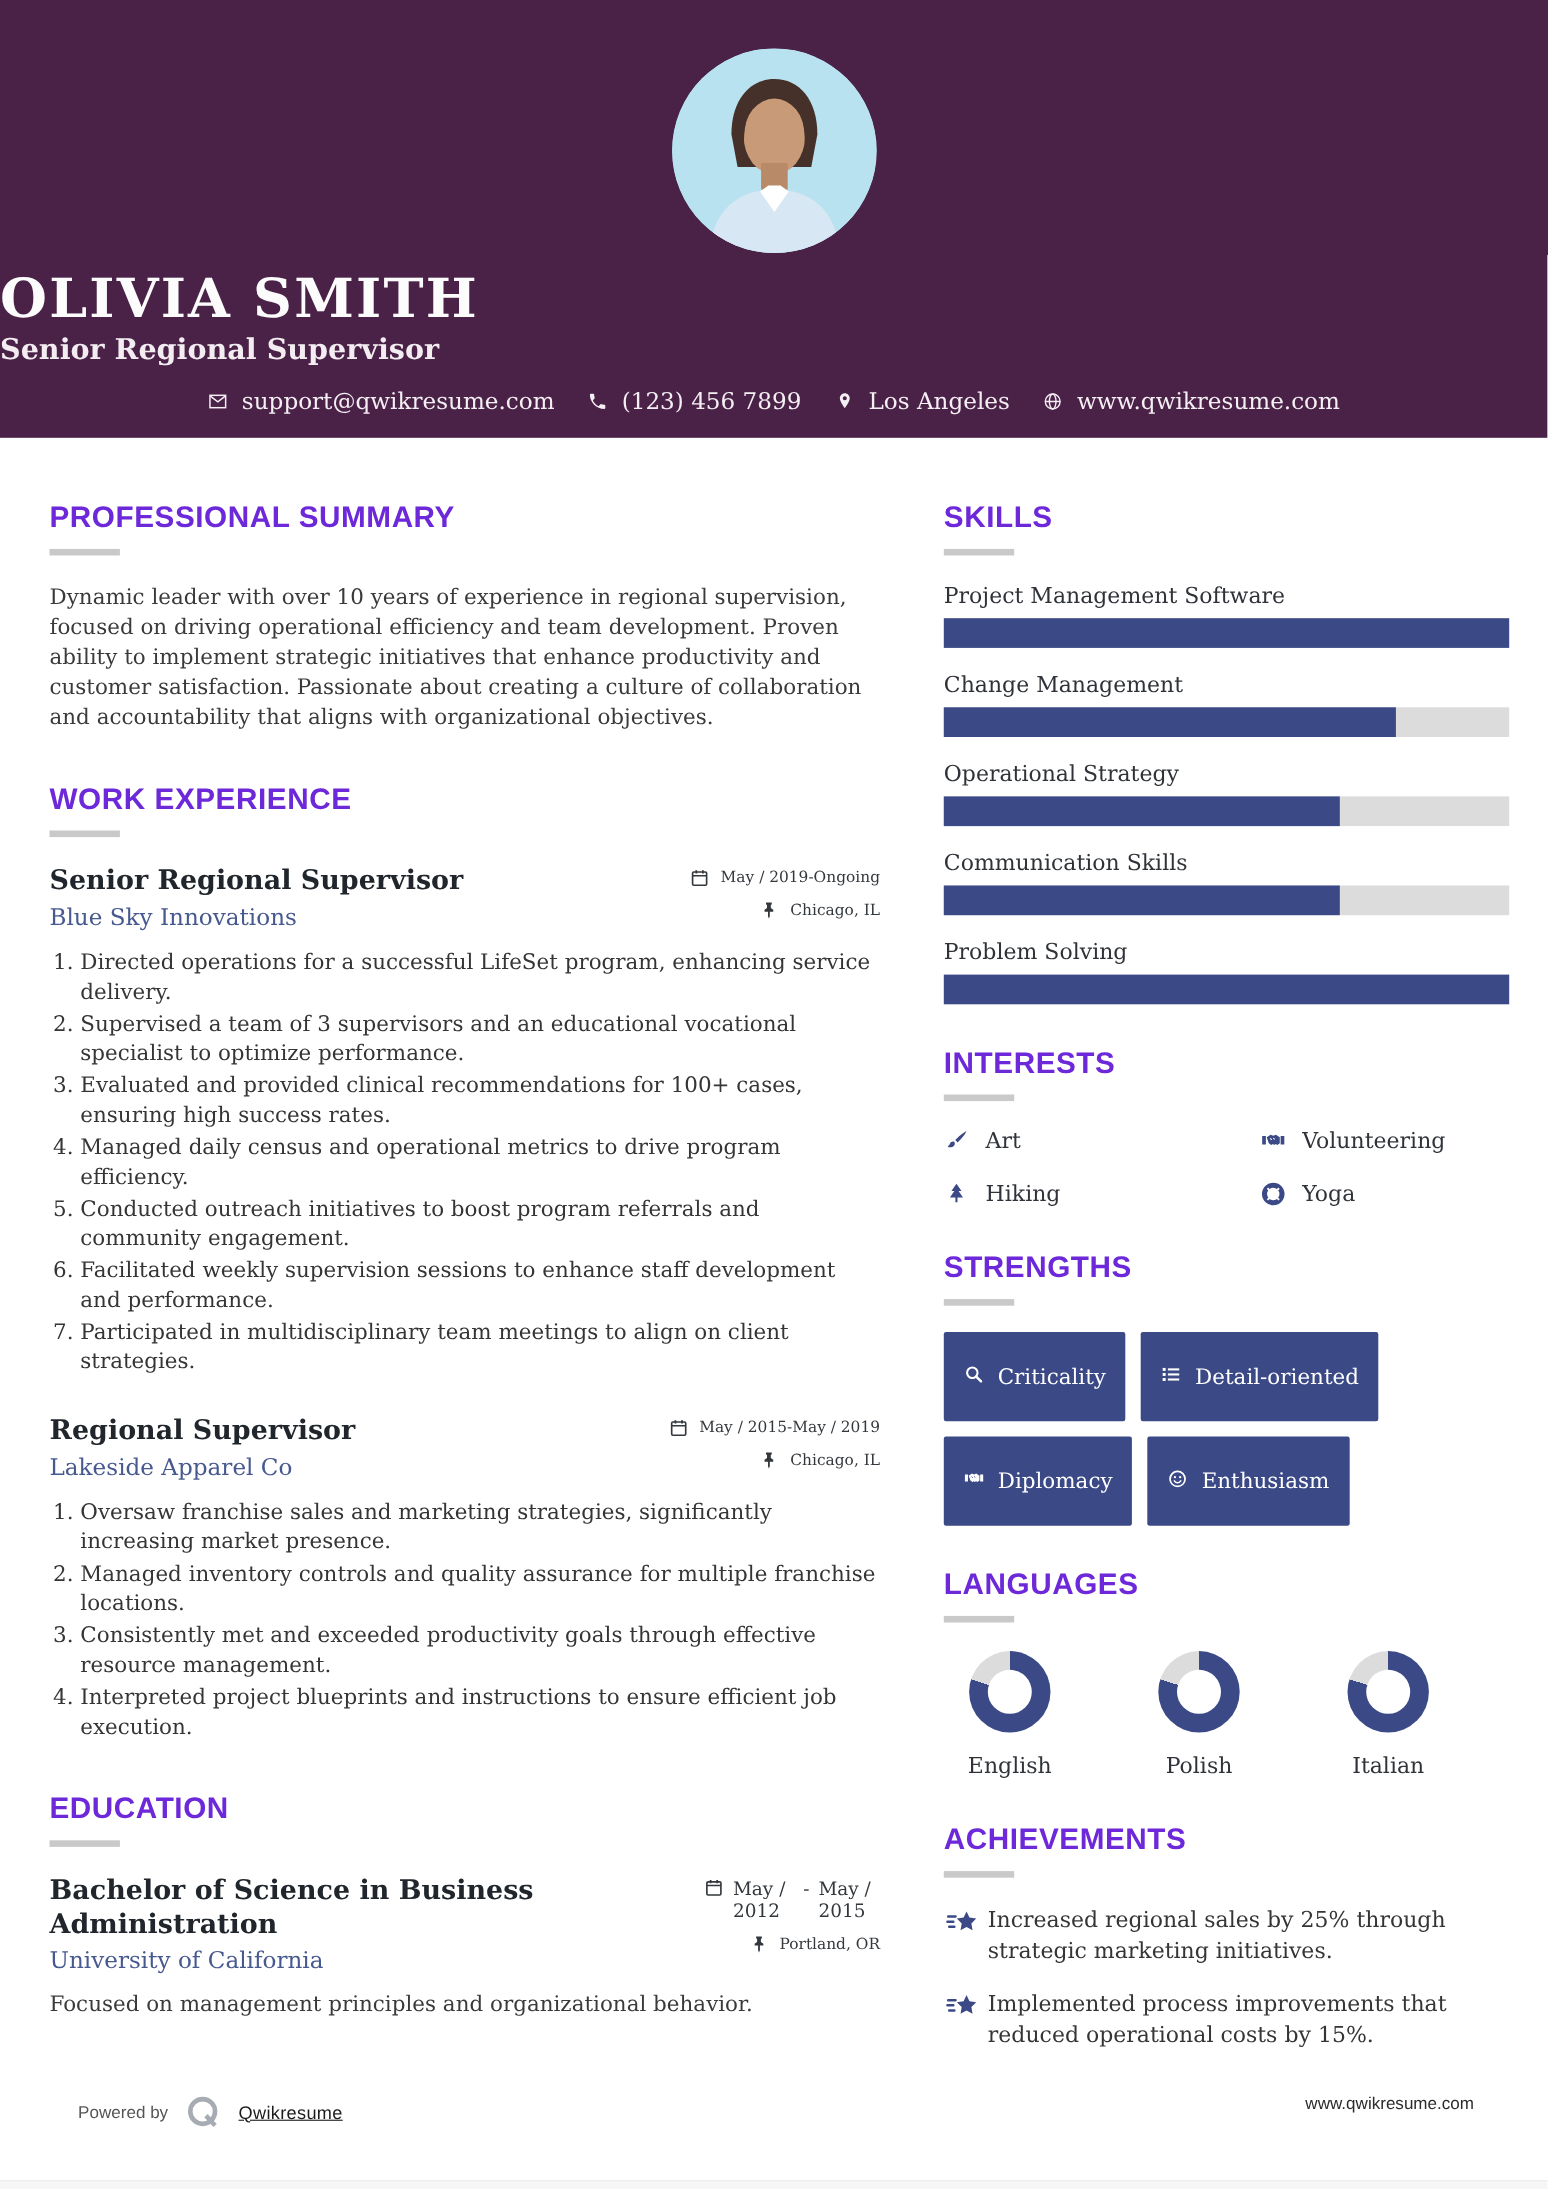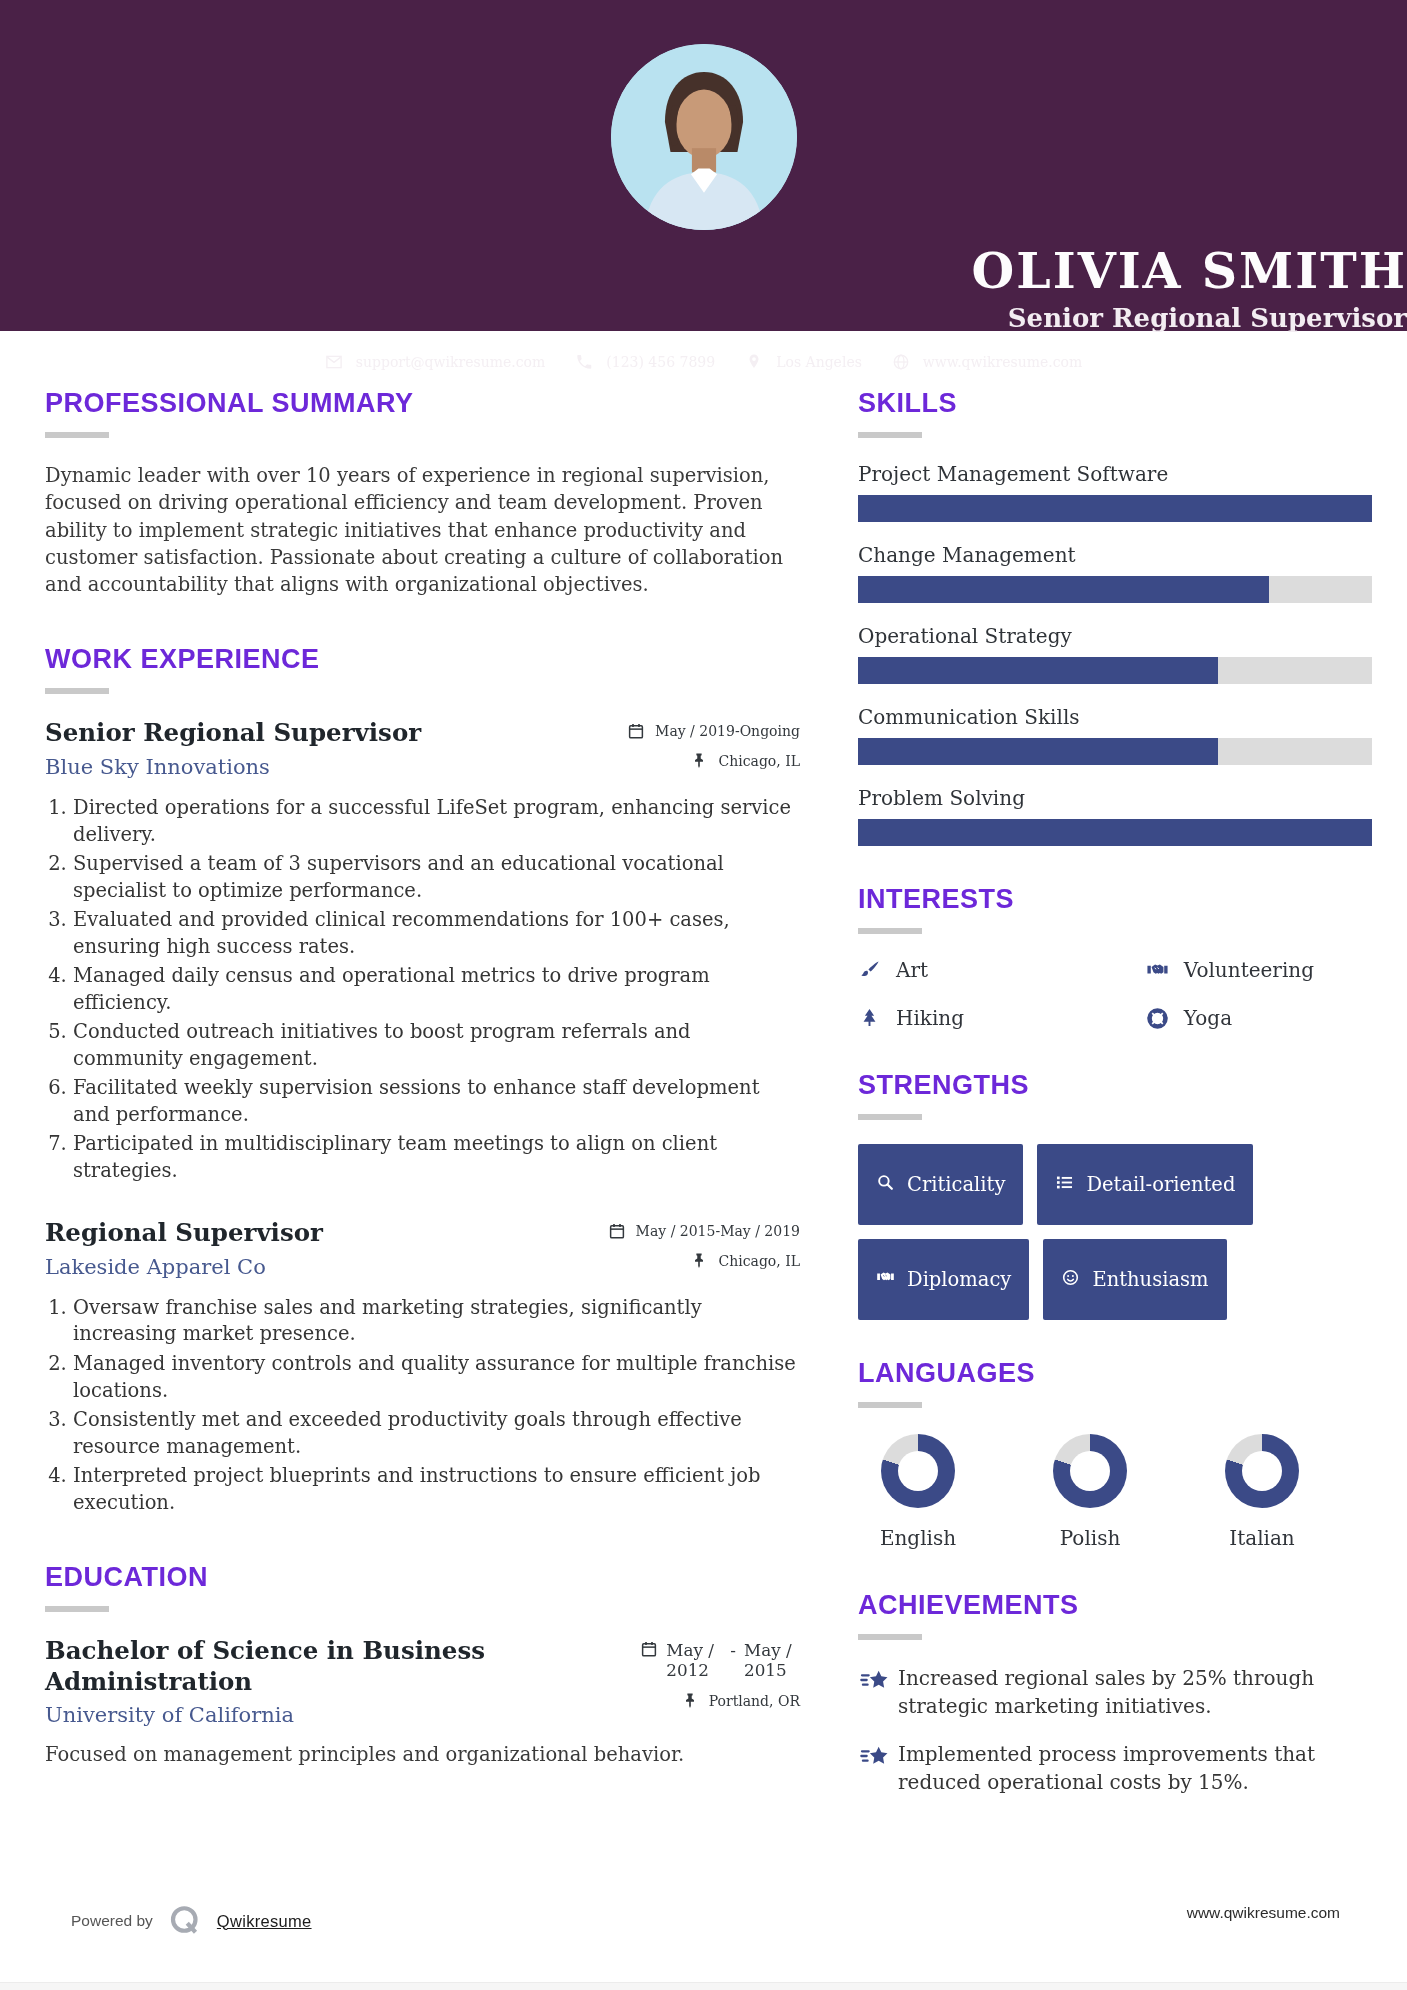--- a/index.html
+++ b/index.html
@@ -1,26 +1,26 @@
 <!DOCTYPE html>
 <html><head>
 <meta charset="utf-8">
 <style>
   * { margin:0; padding:0; box-sizing:border-box; }
   html,body { background:#fff; }
   body { width:1407px; font-family:"DejaVu Serif", serif; color:#383838; }
   .page { position:relative; width:1407px; height:1990px; background:#ffffff; overflow:hidden; }
 
   
-  .header { background:#4a2147; height:331px; text-align:right; color:#fff; }
+  .header { background:#4a2147; height:398px; text-align:left; color:#fff; }
   .avatar { width:186px; height:186px; border-radius:50%; overflow:hidden; margin:0 auto; position:relative; top:44px; background:#b9e2f0; }
   .avatar svg { width:100%; height:100%; display:block; }
   .name { margin-top:56px; font-size:49px; font-weight:bold; letter-spacing:2px; color:#fdfcfd; }
   .job-title { margin-top:3px; font-size:26px; font-weight:600; color:#f3edf2; }
-  .contact-row { margin-top:20px; display:flex; justify-content:center; align-items:center; gap:30px; font-size:14px; color:#f4eff3; }
+  .contact-row { margin-top:20px; display:flex; justify-content:center; align-items:center; gap:30px; font-size:21px; color:#f4eff3; }
   .contact-item { display:flex; align-items:center; gap:13px; }
   .contact-item svg { width:18px; height:18px; }
 
   
   .content { display:flex; padding:57px 0 0 45px; gap:58px; }
   .col-left { width:755px; flex:0 0 755px; }
   .col-right { width:514px; flex:0 0 514px; }
 
   h2.sec { font-family:"Liberation Sans", sans-serif; font-stretch:condensed; font-size:27px; font-weight:bold; color:#6d28d9; letter-spacing:.5px; }
   .sec-rule { width:64px; height:6px; background:#c9c9c9; margin:13px 0 24px 0; }

